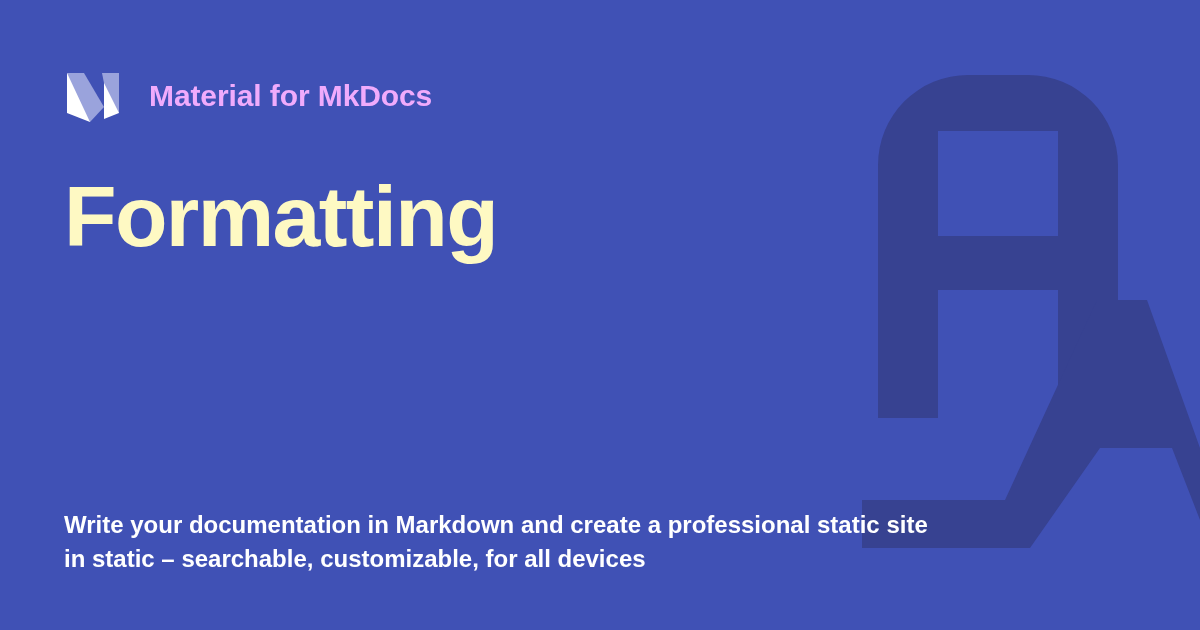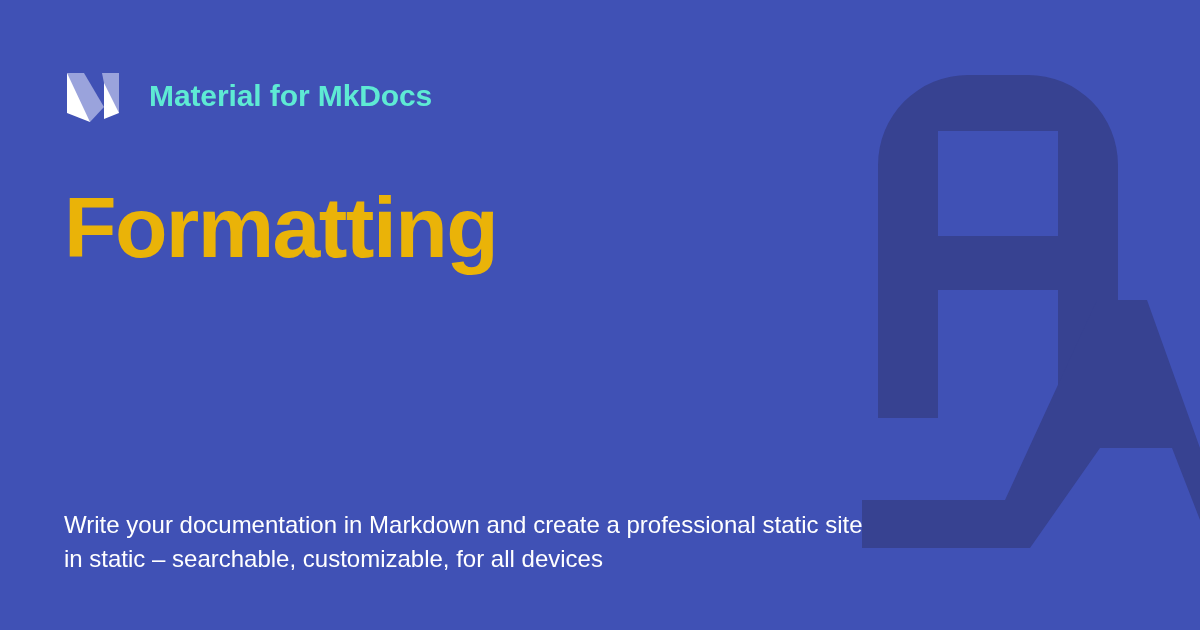--- a/index.html
+++ b/index.html
@@ -51,53 +51,54 @@
   .logo {
     width: 58px;
     height: 58px;
     flex: 0 0 58px;
     display: block;
   }
   .header-title {
     margin-left: 27px;
     font-size: 30px;
     font-weight: bold;
-    color: #5eead4;
+    color: #f0abfc;
     letter-spacing: -0.1px;
     white-space: nowrap;
   }
 
   
   .page-title {
     position: absolute;
     left: 64px;
-    top: 182px;
+    top: 171px;
     width: 820px;
     font-size: 86px;
     font-weight: bold;
     line-height: 1.05;
-    color: #eab308;
+    color: #fef9c3;
     letter-spacing: -1.6px;
     margin: 0;
   }
 
   
   .description {
     position: absolute;
     left: 64px;
     top: 508px;
     width: 830px;
     font-size: 24px;
     line-height: 34px;
     color: #ffffff;
     margin: 0;
   }
   .description .line {
     display: block;
     white-space: nowrap;
+    font-weight: bold;
   }
 </style>
 </head>
 <body>
 
 <div class="card">
 
   <div class="watermark">
     <svg width="400" height="630" viewBox="0 0 400 630" aria-hidden="true">
       <g fill="#374291">

